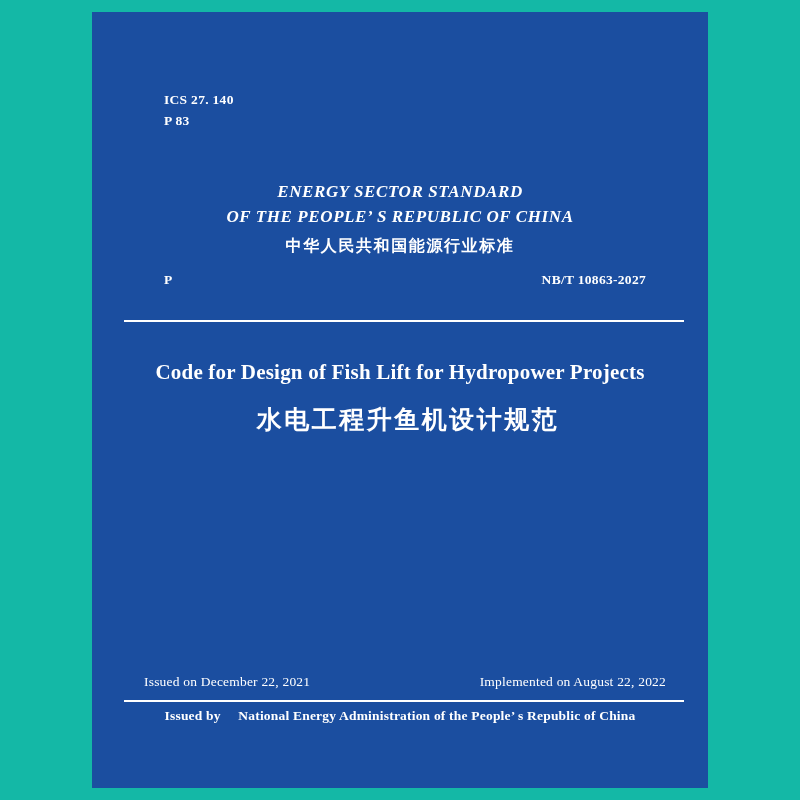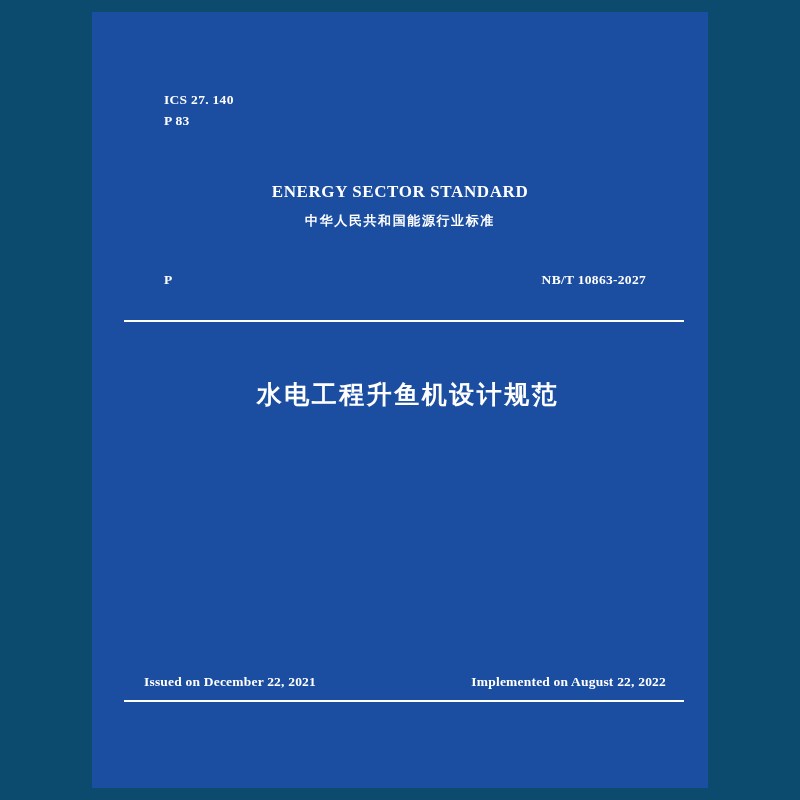--- a/index.html
+++ b/index.html
@@ -8,21 +8,21 @@
     width: 800px;
     height: 800px;
     background: #ffffff;
     font-family: "Liberation Serif", serif;
   }
 
   .page {
     position: relative;
     width: 800px;
     height: 800px;
-    background: #0c4a6e;
+    background: #14b8a6;
     overflow: hidden;
   }
 
   
   .cover {
     position: absolute;
     left: 92px;
     top: 12px;
     width: 616px;
     height: 776px;
@@ -59,26 +59,27 @@
     right: 0;
     top: 168px;
     text-align: center;
   }
 
   .org-line1, .org-line2 {
     font-size: 17px;
     font-weight: bold;
     letter-spacing: 0.6px;
     line-height: 1.45;
+    font-style: italic;
   }
 
   .org-cn {
     margin-top: 7px;
     font-family: "DejaVu Sans", sans-serif;
-    font-size: 13px;
+    font-size: 16px;
     font-weight: bold;
     letter-spacing: 1.6px;
   }
 
   .idrow {
     position: absolute;
     left: 72px;
     right: 62px;
     top: 260px;
     display: flex;
@@ -124,21 +125,21 @@
   }
 
   .dates {
     position: absolute;
     left: 52px;
     right: 42px;
     top: 662px;
     display: flex;
     justify-content: space-between;
     font-size: 13.5px;
-    font-weight: bold;
+    font-weight: normal;
     letter-spacing: 0.2px;
   }
 
   .issuer {
     position: absolute;
     left: 0;
     right: 0;
     top: 696px;
     text-align: center;
     font-size: 13.5px;
@@ -157,36 +158,42 @@
   <div class="cover">
 
     <div class="codes">
       <div>ICS 27. 140</div>
       <div>P 83</div>
     </div>
 
 
     <div class="org-block">
       <div class="org-line1">ENERGY SECTOR STANDARD</div>
+      <div class="org-line2">OF THE PEOPLE’ S REPUBLIC OF CHINA</div>
       <div class="org-cn">中华人民共和国能源行业标准</div>
     </div>
 
     <div class="idrow">
       <div>P</div>
       <div>NB/T 10863-2027</div>
     </div>
 
     <div class="rule rule-top"></div>
 
     <div class="title-block">
+      <div class="title-en">Code for Design of Fish Lift for Hydropower Projects</div>
       <div class="title-cn">水电工程升鱼机设计规范</div>
     </div>
 
     <div class="dates">
       <div>Issued on December 22, 2021</div>
       <div>Implemented on August 22, 2022</div>
     </div>
 
     <div class="rule rule-bottom"></div>
 
+    <div class="issuer">
+      <span class="issuer-label">Issued by</span>
+      <span>National Energy Administration of the People’ s Republic of China</span>
+    </div>
 
   </div>
 </div>
 
 </body></html>

